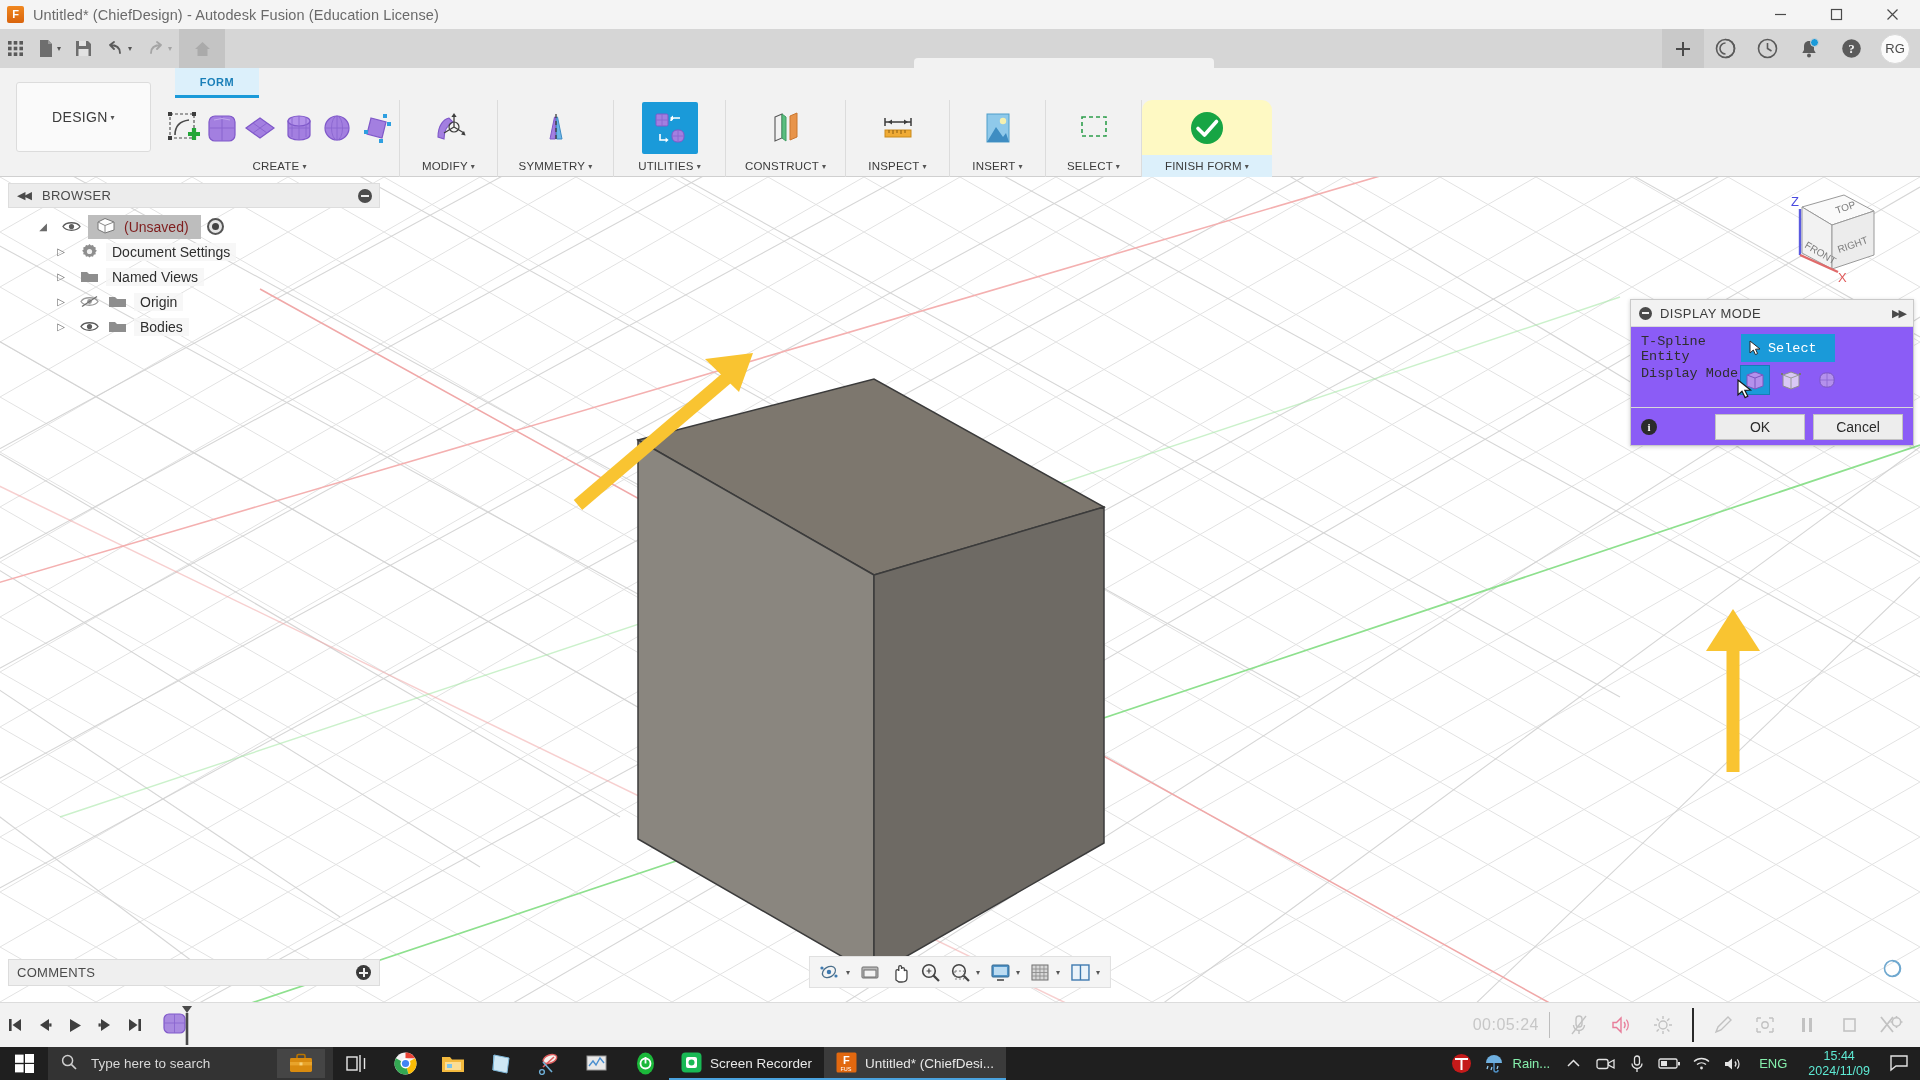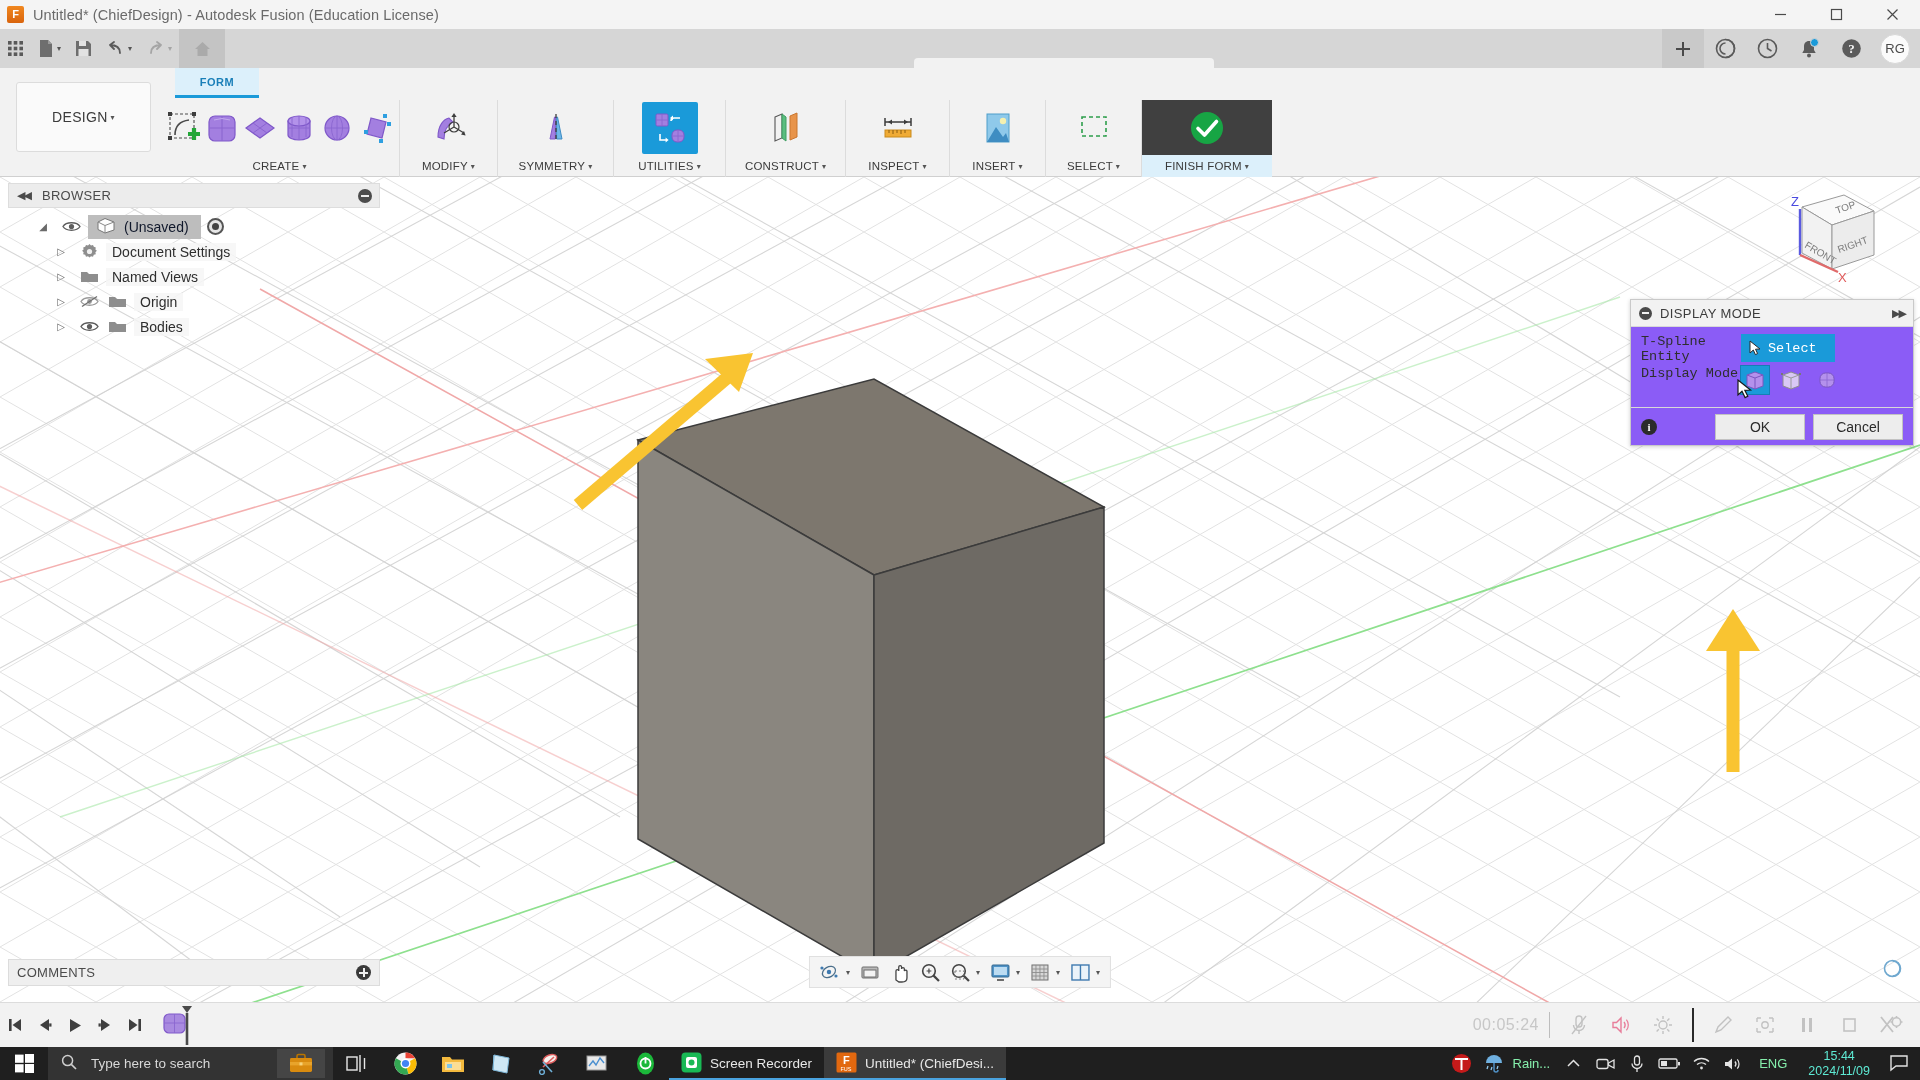--- a/index.html
+++ b/index.html
@@ -94,21 +94,21 @@
     display: flex; align-items: flex-start;
   }
   .panel { display: flex; flex-direction: column; height: 77px; border-right: 1px solid #dcdcdc; }
   .panel:last-child { border-right: none; }
   .panel-icons { display: flex; align-items: center; height: 55px; padding: 0 4px; }
   .panel-label {
     height: 22px; display: flex; align-items: center; justify-content: center;
     font-size: 11.5px; color: #3b3b3b; letter-spacing: .2px; white-space: nowrap;
   }
   .panel.finish .panel-label { background: #dcf0fb; }
-  .panel.finish { background: #404040; }
+  .panel.finish { background: #fef9c3; border-radius: 10px; }
   .tool {
     width: 48px; height: 52px; display: flex; align-items: center; justify-content: center;
     position: relative;
   }
   .tool.wide { width: 56px; }
   .tool.active-blue { background: #1a9ad9; border-radius: 2px; }
 
   
   .canvas {
     position: absolute; top: 177px; left: 0; width: 1920px; height: 825px;
@@ -133,21 +133,21 @@
   .collapse-circle:after {
     content:""; position:absolute; left:3px; top:6.5px; width:8px; height:2px; background:#ececec;
   }
   .tree { padding-top: 6px; }
   .tnode {
     height: 25px; display: flex; align-items: center; gap: 6px; font-size: 14px;
   }
   .tnode .arrow { width: 22px; text-align: center; color: #6a6a6a; font-size: 10px; }
   .tnode .eye { width: 22px; display: flex; align-items: center; justify-content: center; }
   .tnode .nlabel { padding: 1px 6px; background: rgba(245,245,245,.82); color: #2e2e2e; }
-  .tnode.root .nlabel { background: #bdbdbd; color: #0f172a; padding: 2px 12px 2px 8px; }
+  .tnode.root .nlabel { background: #bdbdbd; color: #7f1d1d; padding: 2px 12px 2px 8px; }
   .radio-ring {
     width: 17px; height: 17px; border-radius: 50%; border: 2px solid #555;
     background: #e6e6e6; display: flex; align-items: center; justify-content: center;
   }
   .radio-ring i { width: 7px; height: 7px; border-radius: 50%; background: #444; display:block; }
 
   
   .comments {
     position: absolute; left: 8px; bottom: 16px; width: 372px; height: 27px;
     background: #efefef; border: 1px solid #dcdcdc;

